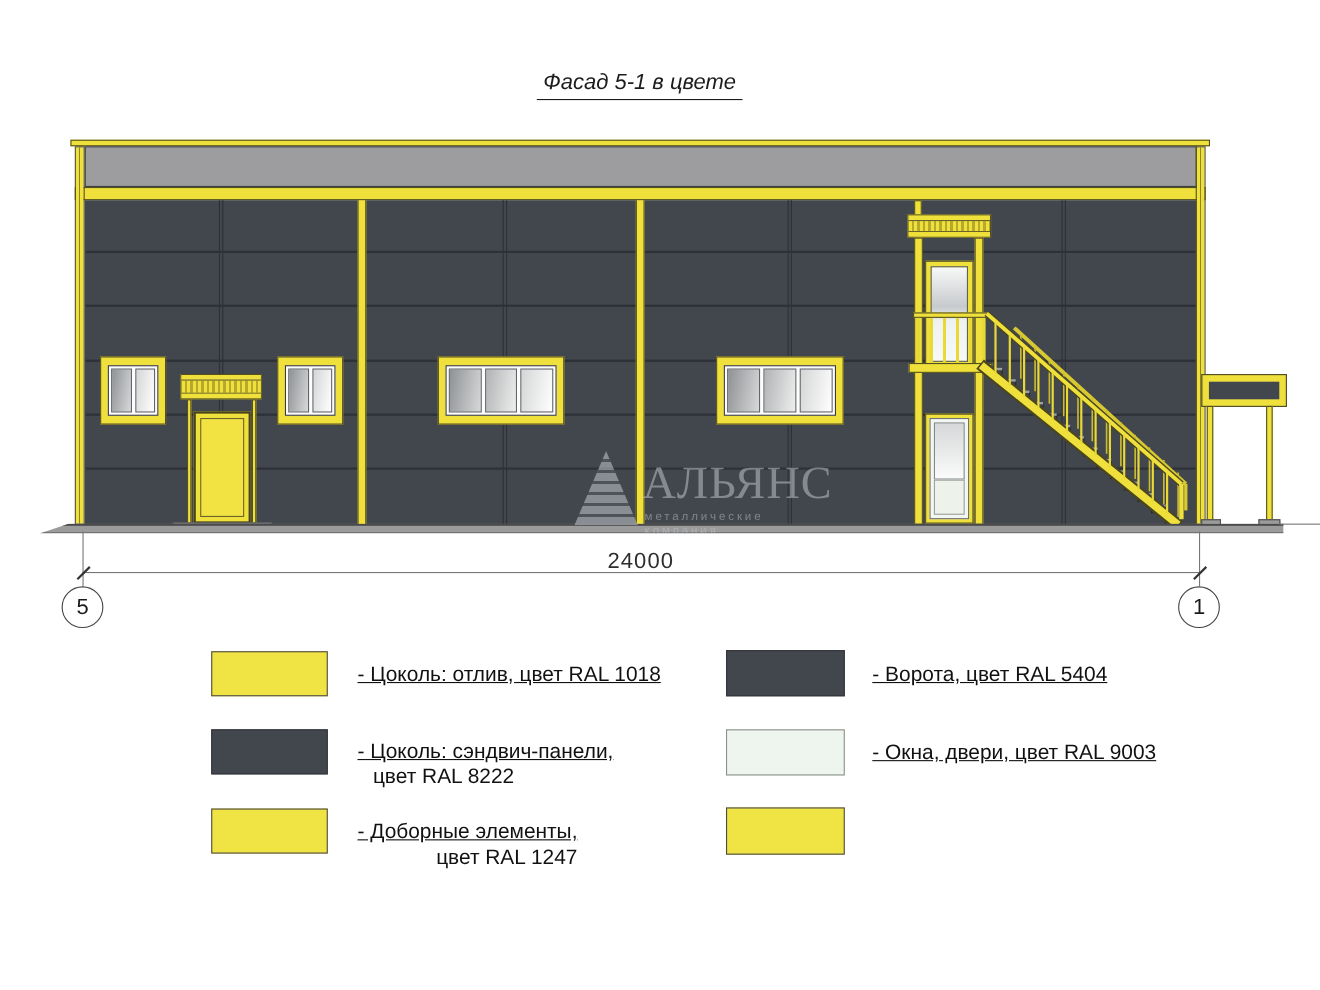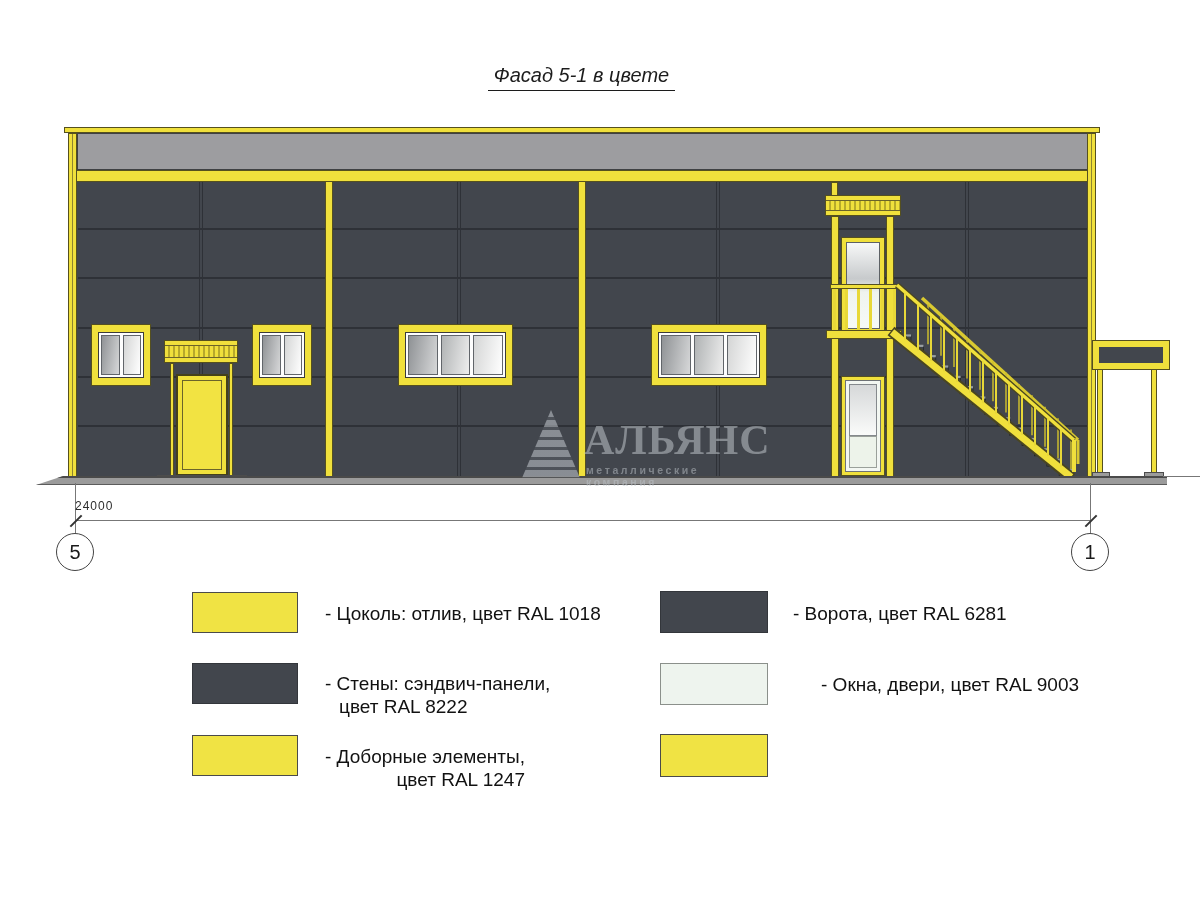--- a/index.html
+++ b/index.html
@@ -38,41 +38,41 @@
               border-top:1px solid #6b642a;border-bottom:1px solid #6b642a;}
   .post{background:#f0e03c;border:1px solid #55501f;}
   .footing{background:#9b9b9b;border:1px solid #4c4c4c;}
 
   
   .ground{left:36px;top:476px;width:1131px;height:9px;background:#9b9b9b;
           border-top:2px solid #4a4a4a;border-bottom:1px solid #5c5c5c;
           clip-path:polygon(0 100%,2.4% 0,100% 0,100% 100%);}
   .thinline{background:#777;}
   .tick{width:16px;height:2px;background:#333;transform:rotate(-45deg);}
-  .dimlabel{left:75px;top:499px;width:1015px;font-size:12px;color:#2e2e2e;letter-spacing:1px;}
+  .dimlabel{left:75px;top:499px;width:1015px;text-align:center;font-size:20px;color:#2e2e2e;letter-spacing:1px;}
   .axis{width:38px;height:38px;border:1.5px solid #444;border-radius:50%;background:#fff;
         display:flex;align-items:center;justify-content:center;font-size:20px;color:#1a1a1a;}
 
   
-  .wm{left:518px;top:406px;width:230px;height:74px;z-index:9;pointer-events:none;font-weight:bold;}
+  .wm{left:518px;top:406px;width:230px;height:74px;z-index:9;pointer-events:none;}
   .wm-tri{left:4px;top:4px;width:58px;height:68px;
           clip-path:polygon(50% 0,100% 100%,0 100%);
           background:repeating-linear-gradient(180deg,rgba(195,200,206,.55) 0 7px,rgba(110,115,122,.28) 7px 10px);}
   .wm-name{left:66px;top:10px;font-family:"Liberation Serif",serif;font-size:42px;
            color:rgba(190,195,201,.55);letter-spacing:1px;}
   .wm-sub{left:68px;top:58px;font-size:10.5px;letter-spacing:2.6px;color:rgba(190,195,201,.5);}
 
   
   .sw{width:106px;height:41px;border:1px solid #4a4a4a;}
   .sw-yellow{background:#f0e344;}
   .sw-dark{background:#42464d;border-color:#33363b;}
   .sw-light{background:#eef4ee;border-color:#8b908b;}
   .leg-text{font-size:19px;color:#111;line-height:23px;white-space:nowrap;}
   .leg-text .l2{position:static;display:block;margin-left:14px;}
-  .leg-text .l1{position:static;display:block;}
+  .leg-text .l1{position:static;display:block;text-decoration:underline;}
 </style>
 </head>
 <body>
 
 <div class="canvas">
 
   <div class="title-wrap">
     <span class="title">Фасад 5-1 в цвете</span>
   </div>
 
@@ -258,37 +258,37 @@
   </div>
 
   <div class="sw sw-yellow" style="left:192px;top:592px;"></div>
   <div class="leg-text" style="left:325px;top:602px;">
     <span class="l1">- Цоколь: отлив, цвет RAL 1018</span>
     <span class="l2"></span>
   </div>
 
   <div class="sw sw-dark" style="left:192px;top:663px;"></div>
   <div class="leg-text" style="left:325px;top:672px;">
-    <span class="l1">- Стены: сэндвич-панели,</span>
+    <span class="l1">- Цоколь: сэндвич-панели,</span>
     <span class="l2">цвет RAL 8222</span>
   </div>
 
   <div class="sw sw-yellow" style="left:192px;top:735px;"></div>
   <div class="leg-text" style="left:325px;top:745px;text-align:right;">
     <span class="l1">- Доборные элементы,</span>
     <span class="l2">цвет RAL 1247</span>
   </div>
 
   <div class="sw sw-dark" style="left:660px;top:591px;width:108px;height:42px;"></div>
   <div class="leg-text" style="left:793px;top:602px;">
-    <span class="l1">- Ворота, цвет RAL 6281</span>
+    <span class="l1">- Ворота, цвет RAL 5404</span>
     <span class="l2"></span>
   </div>
 
   <div class="sw sw-light" style="left:660px;top:663px;width:108px;height:42px;"></div>
-  <div class="leg-text" style="left:821px;top:673px;">
+  <div class="leg-text" style="left:793px;top:673px;">
     <span class="l1">- Окна, двери, цвет RAL 9003</span>
     <span class="l2"></span>
   </div>
 
   <div class="sw sw-yellow" style="left:660px;top:734px;width:108px;height:43px;"></div>
 
 </div>
 
 </body></html>

